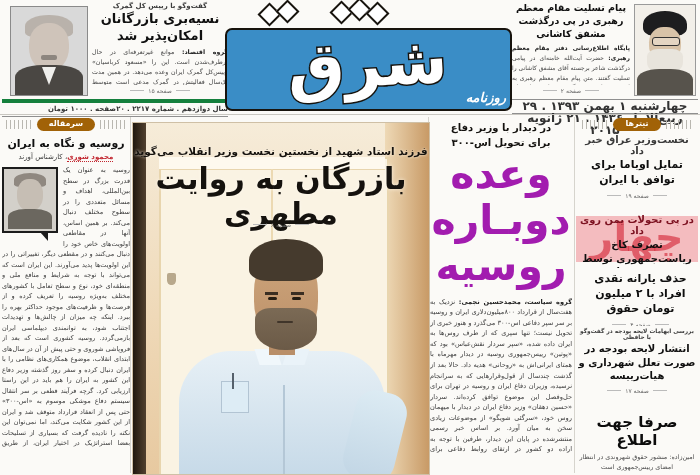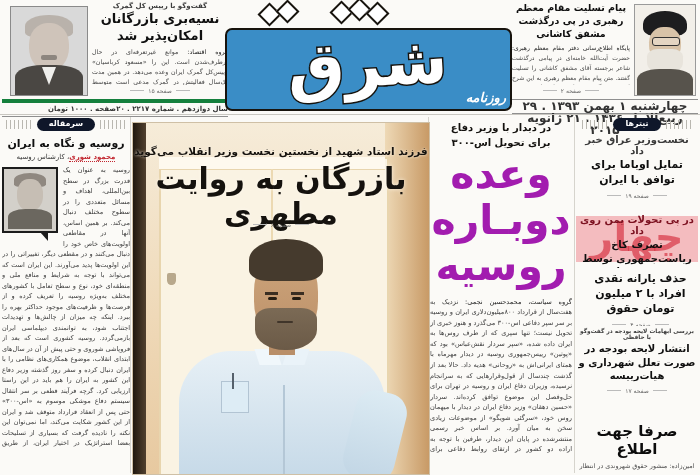--- a/index.html
+++ b/index.html
@@ -14,21 +14,21 @@
   .tl-photo{left:8px;top:4px;width:76px;height:88px;border:1px solid #8a8a8a;background:#d9d9d9;overflow:hidden;}
   .p-face{position:absolute;left:18px;top:16px;width:40px;height:48px;background:#cfc4ba;border-radius:45% 45% 48% 48%;}
   .p-hairgray{position:absolute;left:14px;top:8px;width:48px;height:22px;background:#b9b2ab;border-radius:50% 50% 20% 20%;}
   .p-mus{position:absolute;left:30px;top:48px;width:16px;height:5px;background:#8d867f;border-radius:2px;}
   .p-suit{position:absolute;left:4px;top:58px;width:68px;height:30px;background:#4a4743;border-radius:40% 40% 0 0;}
   .p-shirtv{position:absolute;left:31px;top:60px;width:14px;height:18px;background:#efefec;clip-path:polygon(0 0,100% 0,50% 100%);}
   .tl-text{left:90px;top:0;width:136px;}
   .kicker-s{font-size:7px;font-weight:bold;color:#3d3d3d;}
   .tl-title{font-size:13px;font-weight:bold;color:#101010;line-height:1.3;margin-top:1px;}
   .body-xs{font-size:6.3px;line-height:1.62;color:#454545;}
-  .lead-in{font-weight:normal;color:#222;}
+  .lead-in{font-weight:bold;color:#222;}
   .pageref{display:flex;align-items:center;justify-content:center;gap:4px;font-size:6px;color:#666;margin-top:2px;}
   .pageref .dash{width:14px;height:1px;background:#bbb;}
   .info-strip{left:2px;top:99px;width:226px;height:13px;border-top:4px solid #15803d;border-bottom:1px solid #8f8f8f;font-size:7px;font-weight:bold;color:#333;line-height:12px;}
 
   
   .masthead{left:225px;top:0;width:287px;height:113px;}
   .m-box{position:absolute;left:0;right:0;top:28px;bottom:2px;background:#3a8dc6;border:2px solid #17130d;border-radius:7px;}
   .m-svg{position:absolute;left:0;top:-2px;width:287px;height:115px;}
   .diamond{position:absolute;width:13px;height:13px;background:#fff;border:2px solid #17130d;transform:rotate(45deg);}
   .rooznameh{position:absolute;right:6px;bottom:8px;color:#fff;font-size:13px;font-weight:bold;font-style:italic;letter-spacing:1px;}
@@ -44,21 +44,21 @@
   .tr-text{left:0;top:2px;width:118px;}
   .tr-title{font-size:9.5px;font-weight:bold;color:#0f0f0f;line-height:1.35;}
   .date-strip{left:512px;top:99px;width:186px;height:13px;border-top:1px solid #8f8f8f;border-bottom:1px solid #8f8f8f;font-size:12px;font-weight:bold;color:#333;line-height:12px;text-align:center;}
 
   .top-divider{left:0;top:114px;width:700px;height:1px;background:#c9c7c1;}
   .vline{top:117px;height:356px;width:1px;background:#d6d4cd;}
 
   
   .chip-row{display:flex;align-items:center;justify-content:center;gap:5px;height:15px;}
   .ticks{width:26px;height:9px;background:repeating-linear-gradient(90deg,#b9b7b0 0 1px,transparent 1px 4px);}
-  .chip{background:#0f172a;color:#fff;font-size:8px;font-weight:bold;padding:1px 12px 2px;border-radius:8px;line-height:1.2;}
+  .chip{background:#a16207;color:#fff;font-size:8px;font-weight:bold;padding:1px 12px 2px;border-radius:8px;line-height:1.2;}
 
   
   .editorial{left:2px;top:117px;width:128px;height:356px;}
   .ed-title{font-size:11px;font-weight:bold;color:#101010;margin-top:5px;}
   .ed-author{font-size:7px;color:#333;margin-top:3px;}
   .ed-author .nm{color:#c2262f;font-weight:bold;border-bottom:1px dotted #c2262f;}
   .ed-body{margin-top:4px;font-size:6.5px;line-height:1.62;color:#3c3c3c;height:282px;}
   .ed-photo{float:left;width:52px;height:62px;border:2px solid #1c1c1c;background:#d3d0ca;margin:2px 5px 8px 0;position:relative;}
   .ed-photo .tail{position:absolute;bottom:-10px;right:8px;width:0;height:0;border-left:8px solid transparent;border-top:9px solid #1c1c1c;}
   .a-face{position:absolute;left:13px;top:10px;width:26px;height:32px;background:#c6beb4;border-radius:45%;}
@@ -96,21 +96,21 @@
   .ru-kicker{font-size:10px;font-weight:bold;color:#13110e;line-height:1.45;margin-top:4px;}
   .ru-headline{font-size:41px;font-weight:800;color:#a21caf;line-height:1.12;margin-top:2px;}
   .ru-body{margin-top:7px;font-size:6.6px;line-height:1.6;color:#3c3c3c;height:158px;}
 
   
   .sidebar{left:576px;top:117px;width:122px;height:356px;}
   .sb-item{position:relative;overflow:hidden;padding:2px 1px 0;}
   .sb-kicker{font-size:10px;font-weight:bold;color:#3a3a3a;}
   .sb-title{font-size:11px;font-weight:bold;color:#0f0f0f;line-height:1.35;margin-top:2px;}
   .sb-title.sm{font-size:10px;}
-  .sb-big{font-size:15px;font-weight:800;color:#0c0c0c;margin-top:12px;}
+  .sb-big{font-size:15px;font-weight:800;color:#0c0c0c;margin-top:3px;}
   .sb-sub{font-size:6.4px;color:#4a4a4a;line-height:1.6;margin-top:3px;}
   .sb-item .pageref{margin-top:4px;}
   .wm-bg{position:absolute;left:-4px;top:4px;width:130px;height:46px;background:rgba(238,125,135,.5);}
   .wm-text{position:absolute;left:-6px;top:0px;width:134px;height:52px;font-size:40px;font-weight:800;color:rgba(210,30,48,.6);line-height:50px;text-align:center;overflow:hidden;}
   .wm-kick{position:relative;color:#7c1120;}
   .rel{position:relative;}
 </style>
 </head>
 <body>
 
@@ -175,21 +175,21 @@
   <div class="abs vline" style="left:428px;"></div>
   <div class="abs vline" style="left:574px;"></div>
 
   <div class="abs editorial">
     <div class="chip-row">
       <span class="ticks"></span>
       <span class="chip">سرمقاله</span>
       <span class="ticks"></span>
     </div>
     <div class="ed-title center">روسیه و نگاه به ایران</div>
-    <div class="ed-author center"><span class="nm">محمود شوری</span><span>، </span><span>کارشناس روسیه</span></div>
+    <div class="ed-author center"><span class="nm">محمود شوری</span><span>، </span><span>کارشناس آورند</span></div>
     <div class="ed-body jus clip">
       <span class="ed-photo">
         <span class="a-hair"></span>
         <span class="a-face"></span>
         <span class="a-body"></span>
         <span class="tail"></span>
       </span>
       <span>روسیه به عنوان یک قدرت بزرگ در سطح بین‌المللی، اهداف و مسائل متعددی را در سطوح مختلف دنبال می‌کند. بر همین اساس، آنها در مقاطعی اولویت‌های خاص خود را دنبال می‌کنند و در مقطعی دیگر، تغییراتی را در این اولویت‌ها پدید می‌آورند. این ایران است که می‌تواند با توجه به شرایط و منافع ملی و منطقه‌ای خود، نوع و سطح تعامل با کشورهای مختلف به‌ویژه روسیه را تعریف کرده و از فرصت‌ها و ظرفیت‌های موجود حداکثر بهره را ببرد. اینکه چه میزان از چالش‌ها و تهدیدات اجتناب شود، به توانمندی دیپلماسی ایران بازمی‌گردد. روسیه کشوری است که بعد از فروپاشی شوروی و حتی پیش از آن در سال‌های ابتدای انقلاب، موضوع همکاری‌های نظامی را با ایران دنبال کرده و سفر روز گذشته وزیر دفاع این کشور به ایران را هم باید در این راستا ارزیابی کرد. گرچه فرآیند قطعی بر سر انتقال سیستم دفاع موشکی موسوم به «اس-۳۰۰» حتی پس از انعقاد قرارداد متوقف شد و ایران از این کشور شکایت می‌کند، اما نمی‌توان این نکته را نادیده گرفت که بسیاری از تسلیحات بعضا استراتژیک در اختیار ایران، از طریق روسیه به ایران انتقال داده شده و روابط دو کشور در این حوزه نوعی بازی دوسر برد به شمار می‌رود. طبیعی است با توجه به شرایطی که ایران دارد و وضعیت روسیه در سطح بین‌المللی و جایگاه غرب در این رابطه و نوع چالش‌ها و همکاری‌های دو طرف با غرب، سطح همکاری‌ها می‌تواند تحت تاثیر اتفاقات بیرونی قرار گیرد که یک نمونه آن در رابطه با سیستم دفاع</span>
     </div>
   </div>

